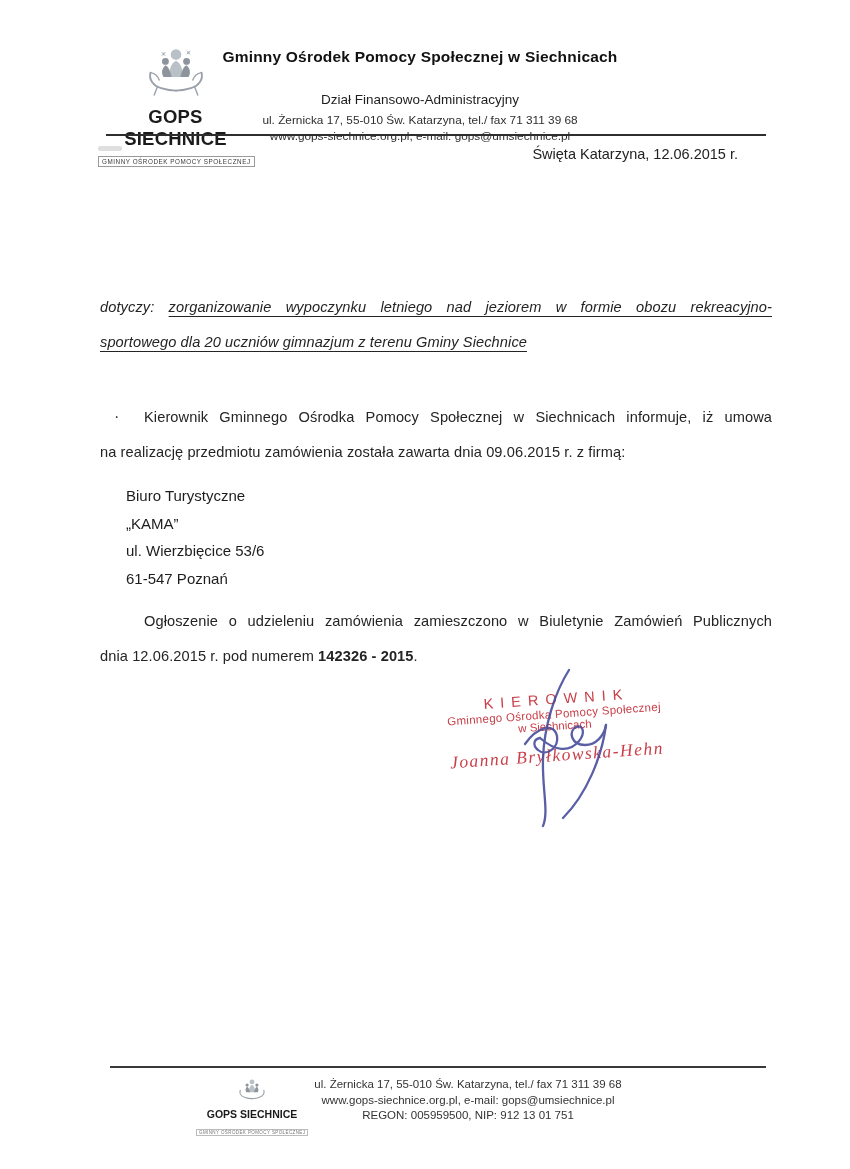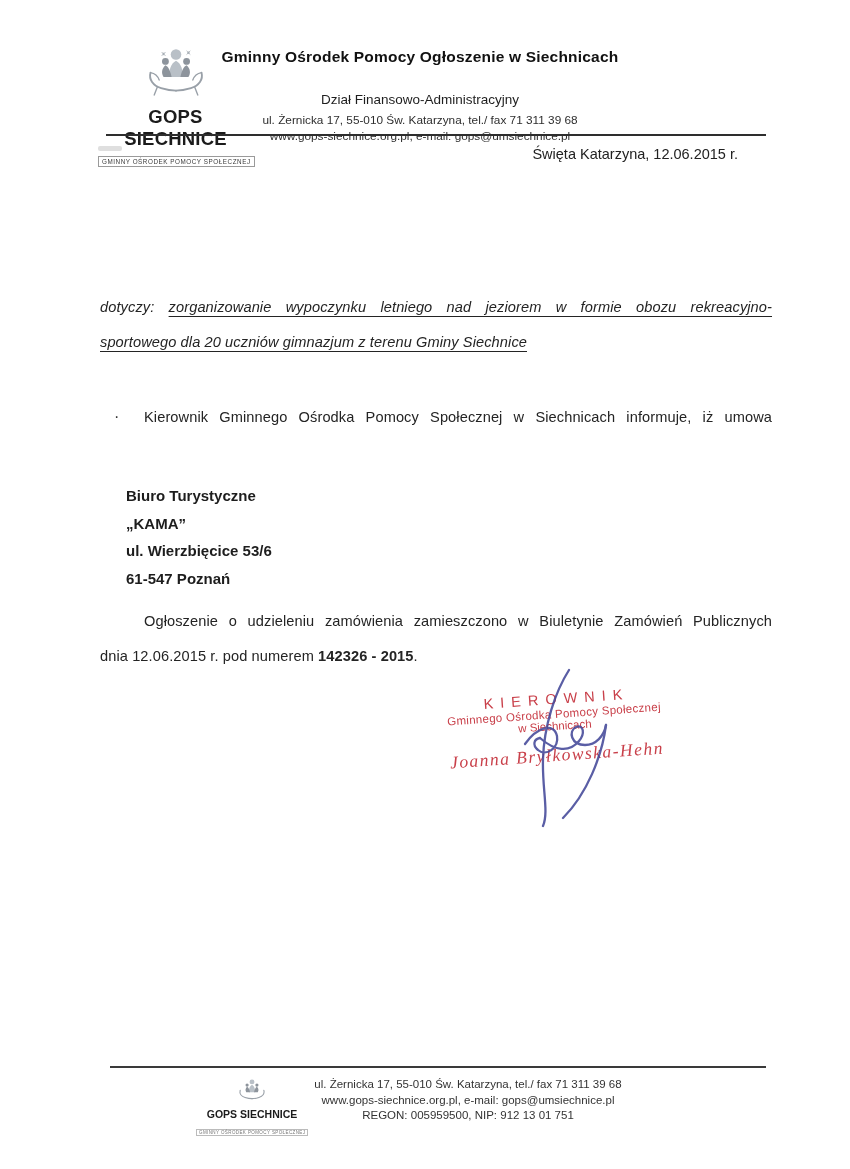--- a/index.html
+++ b/index.html
@@ -29,21 +29,21 @@
 
   .para { left:100px; width:672px; font-size:14.6px; line-height:35px; color:#242424; letter-spacing:0.1px; }
   .line-j { text-align:justify; text-align-last:justify; }
   .ul { text-decoration:underline; text-underline-offset:4px; text-decoration-thickness:1px; }
 
   .subject { top:290px;font-style:italic; }
   .para1   { top:400px; }
   .indent  { text-indent:44px; }
   .bullet  { position:absolute; left:14px; top:-1px; font-size:16px; color:#333; }
 
-  .company { left:126px; top:482px; font-size:15px; font-weight:bold; line-height:27.5px; color:#1d1d1d; }
+  .company { left:126px; top:482px; font-size:15px; font-weight:normal; line-height:27.5px; color:#1d1d1d; }
 
   .para2 { top:604px; line-height:34.5px; }
   .bold  { font-weight:bold; }
 
   
   .stamp { left:420px; top:691px; width:270px; transform:rotate(-4deg); color:#c9404a; text-align:center; }
   .stamp-title { font-size:14.5px; letter-spacing:7px; padding-left:7px; }
   .stamp-l1 { font-size:11.5px; margin-top:1px; letter-spacing:0.3px; }
   .stamp-l2 { font-size:11.5px; }
   .stamp-name { margin-top:13px; font-family:"Liberation Serif", serif; font-style:italic; font-size:17.5px; letter-spacing:1.5px; }
@@ -78,39 +78,40 @@
         <path d="M91 46 C94 57 87 67 74 71 C64 74 56 75 50 75" stroke="#99a0a8" stroke-width="3" stroke-linecap="round"></path>
         <path d="M91 46 C85 47 79 52 77 58" stroke="#99a0a8" stroke-width="2.2" stroke-linecap="round"></path>
         <path d="M20 69 L15 82 M80 69 L85 82" stroke="#99a0a8" stroke-width="2.2" stroke-linecap="round"></path>
       </g>
     </svg>
     <div class="logo-name">GOPS SIECHNICE</div>
     <div><span class="logo-sub">GMINNY OŚRODEK POMOCY SPOŁECZNEJ</span></div>
   </div>
 
   <div class="abs hdr-text">
-    <div class="hdr-title">Gminny Ośrodek Pomocy Ogłoszenie w Siechnicach</div>
+    <div class="hdr-title">Gminny Ośrodek Pomocy Społecznej w Siechnicach</div>
     <div class="hdr-dept">Dział Finansowo-Administracyjny</div>
     <div class="hdr-addr">ul. Żernicka 17, 55-010 Św. Katarzyna, tel./ fax 71 311 39 68</div>
     <div class="hdr-web">www.gops-siechnice.org.pl, e-mail: gops@umsiechnice.pl</div>
   </div>
 
   <div class="abs hdr-rule"></div>
   <div class="abs smudge"></div>
 
   <div class="abs date-line">Święta Katarzyna, 12.06.2015 r.</div>
 
   <div class="abs para subject">
     <div class="line-j"><span>dotyczy:</span> <span class="ul">zorganizowanie wypoczynku letniego nad jeziorem w formie obozu rekreacyjno-</span></div>
     <div><span class="ul">sportowego dla 20 uczniów gimnazjum z terenu Gminy Siechnice</span></div>
   </div>
 
   <div class="abs para para1">
     <span class="bullet">·</span>
     <div class="line-j indent">Kierownik Gminnego Ośrodka Pomocy Społecznej w Siechnicach informuje, iż umowa</div>
+    <div>na realizację przedmiotu zamówienia została zawarta dnia 09.06.2015 r. z firmą:</div>
   </div>
 
   <div class="abs company">
     <div>Biuro Turystyczne</div>
     <div>„KAMA”</div>
     <div>ul. Wierzbięcice 53/6</div>
     <div>61-547 Poznań</div>
   </div>
 
   <div class="abs para para2">

